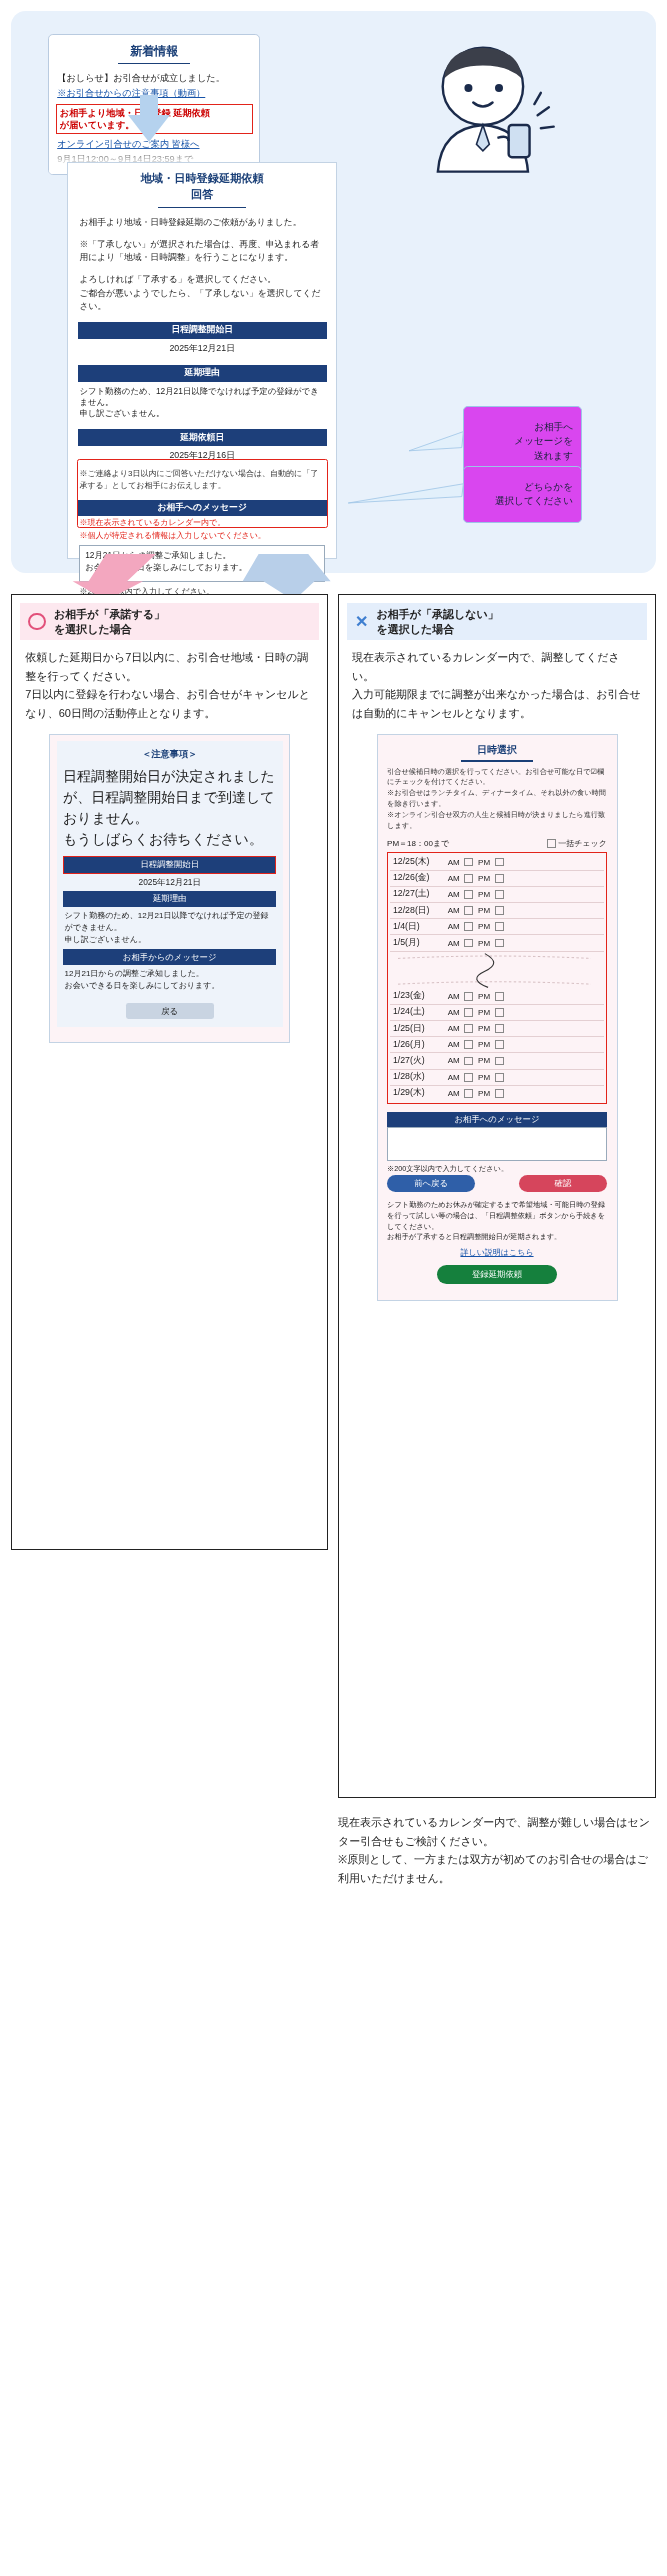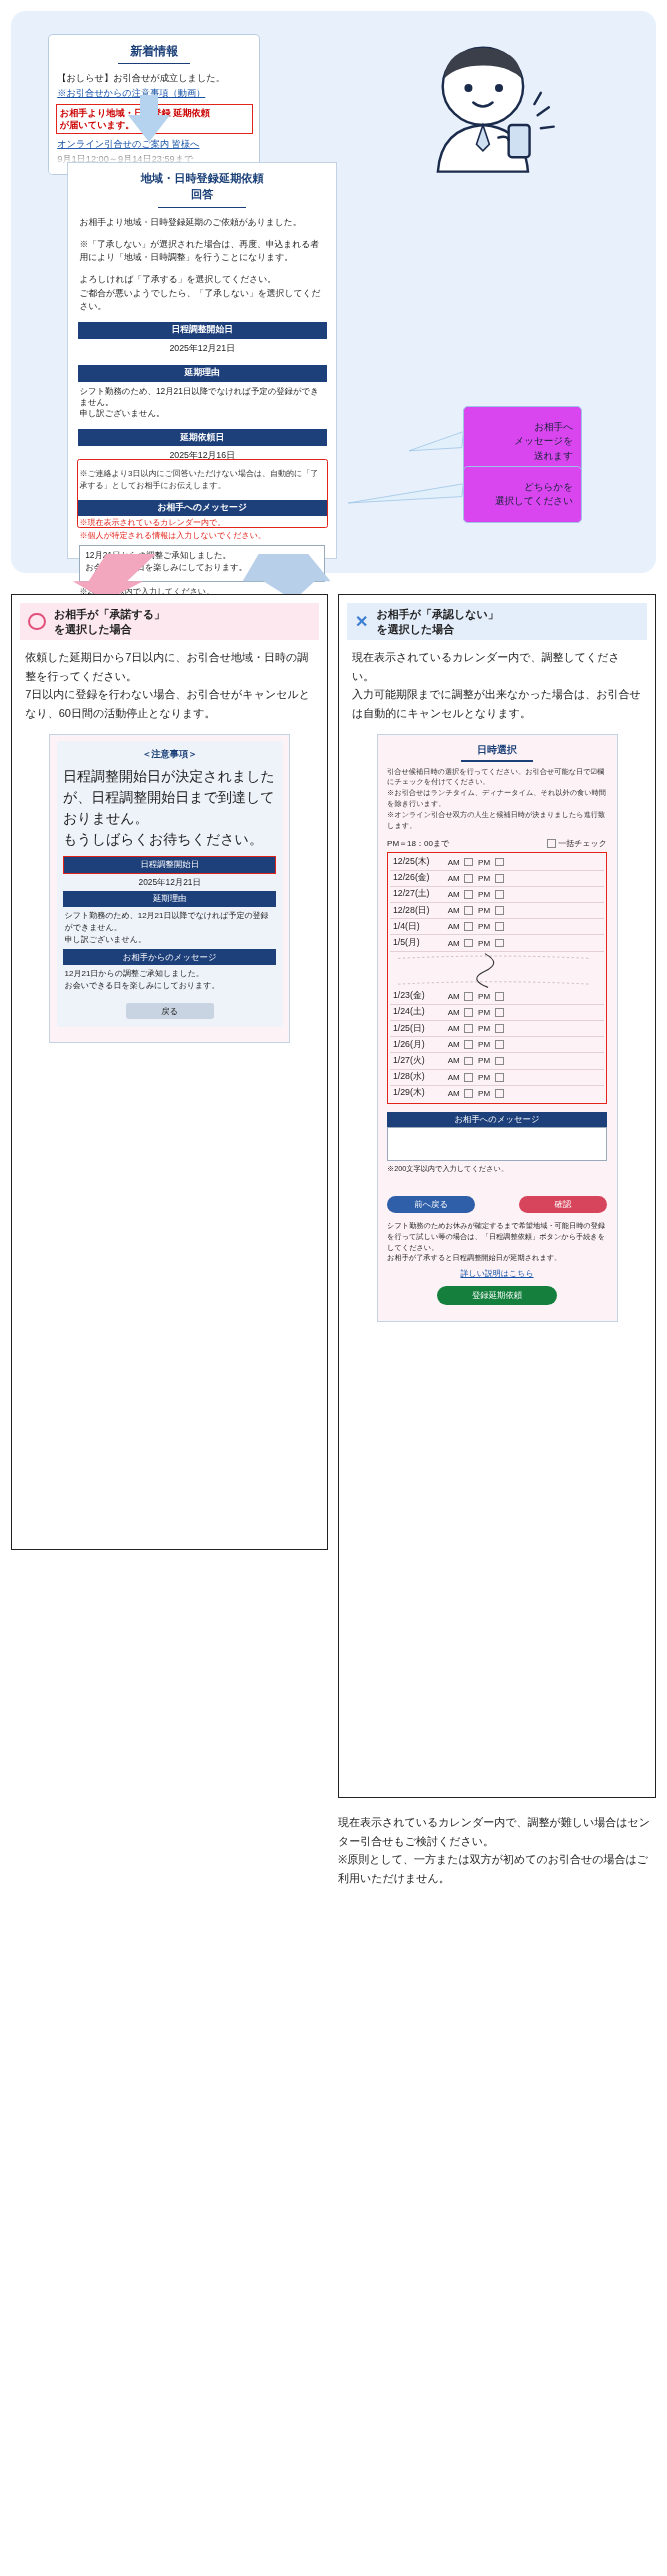--- a/index.html
+++ b/index.html
@@ -427,21 +427,21 @@
               <span class="cb"></span>
               <span class="ampm">PM</span>
               <span class="cb"></span>
             </div>
         </div>
 
         <div class="btn-navy" style="margin-top:8px;">お相手へのメッセージ</div>
         <div style="border:0.8px solid #9ab;height:34px;background:#fff;"></div>
         <div style="font-size:7.2px;margin-top:2.4px;">※200文字以内で入力してください。</div>
 
-        <div style="display:flex;justify-content:space-between;margin-top:22px;">
+        <div style="display:flex;justify-content:space-between;margin-top:1px;">
           <div class="btn-pill-blue">
             <span>前へ戻る</span>
           </div>
           <div class="btn-pill-red">
             <span>確認</span>
           </div>
         </div>
 
         <div style="font-size:7.2px;line-height:1.5;margin-top:8px;white-space:pre-line;">シフト勤務のためお休みが確定するまで希望地域・可能日時の登録を行って試しい等の場合は、「日程調整依頼」ボタンから手続きをしてください。
 お相手が了承すると日程調整開始日が延期されます。</div>

